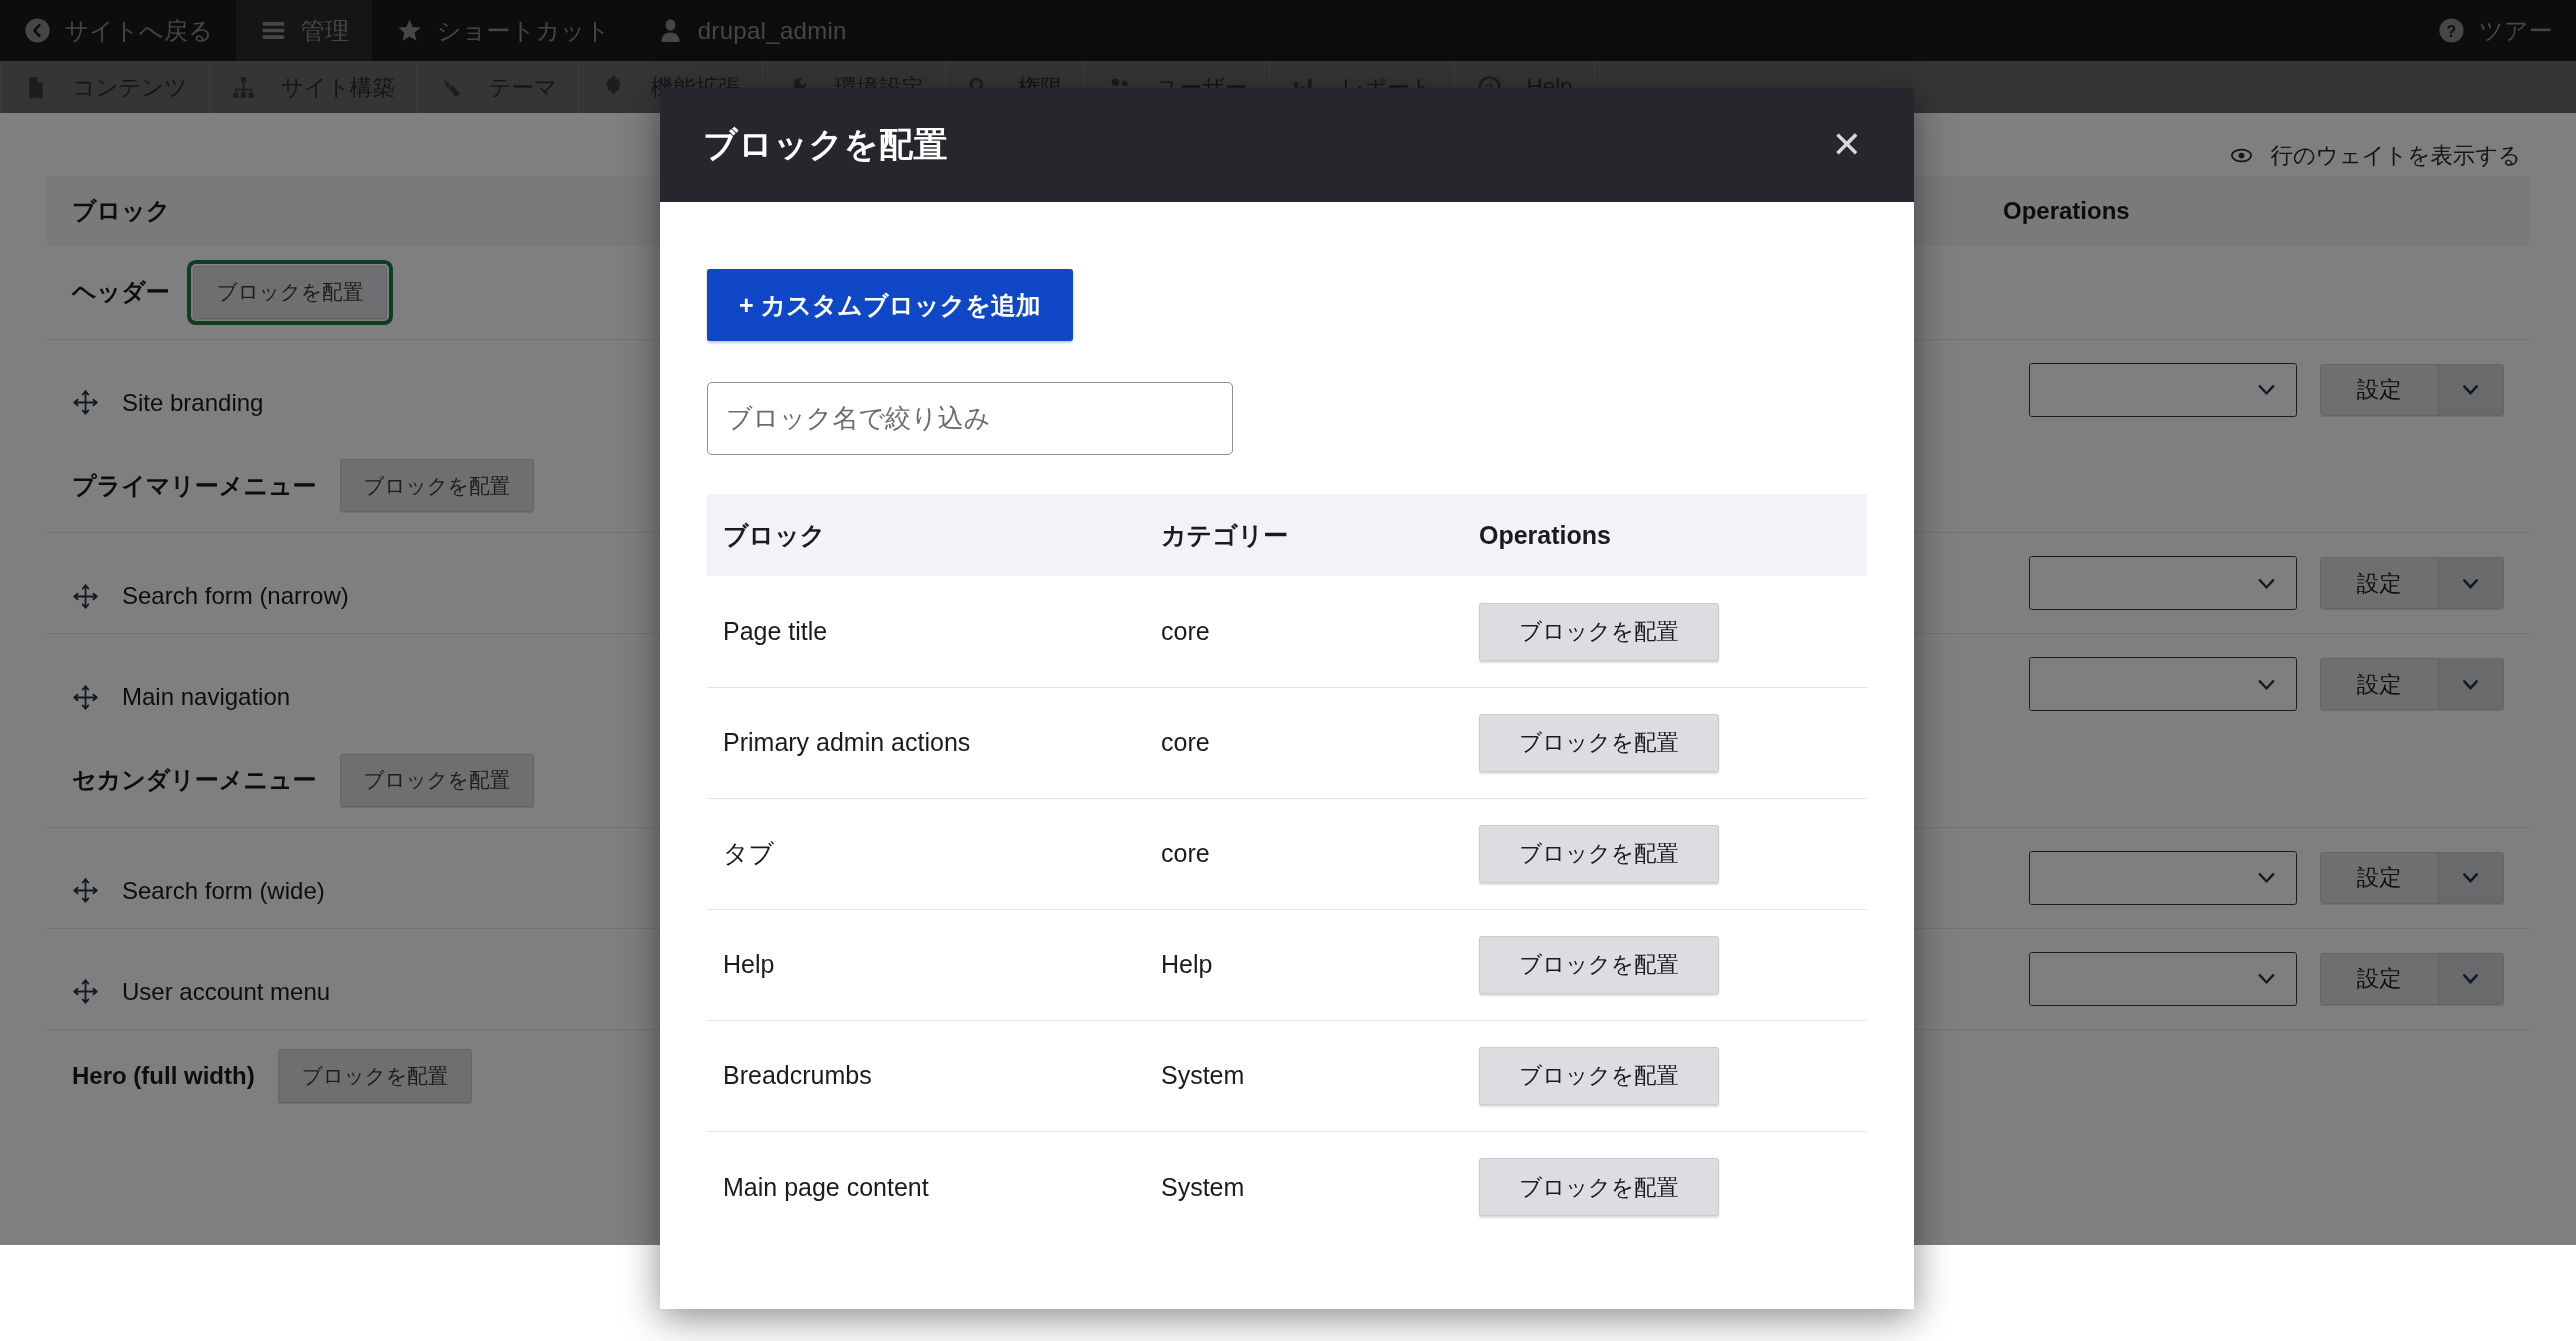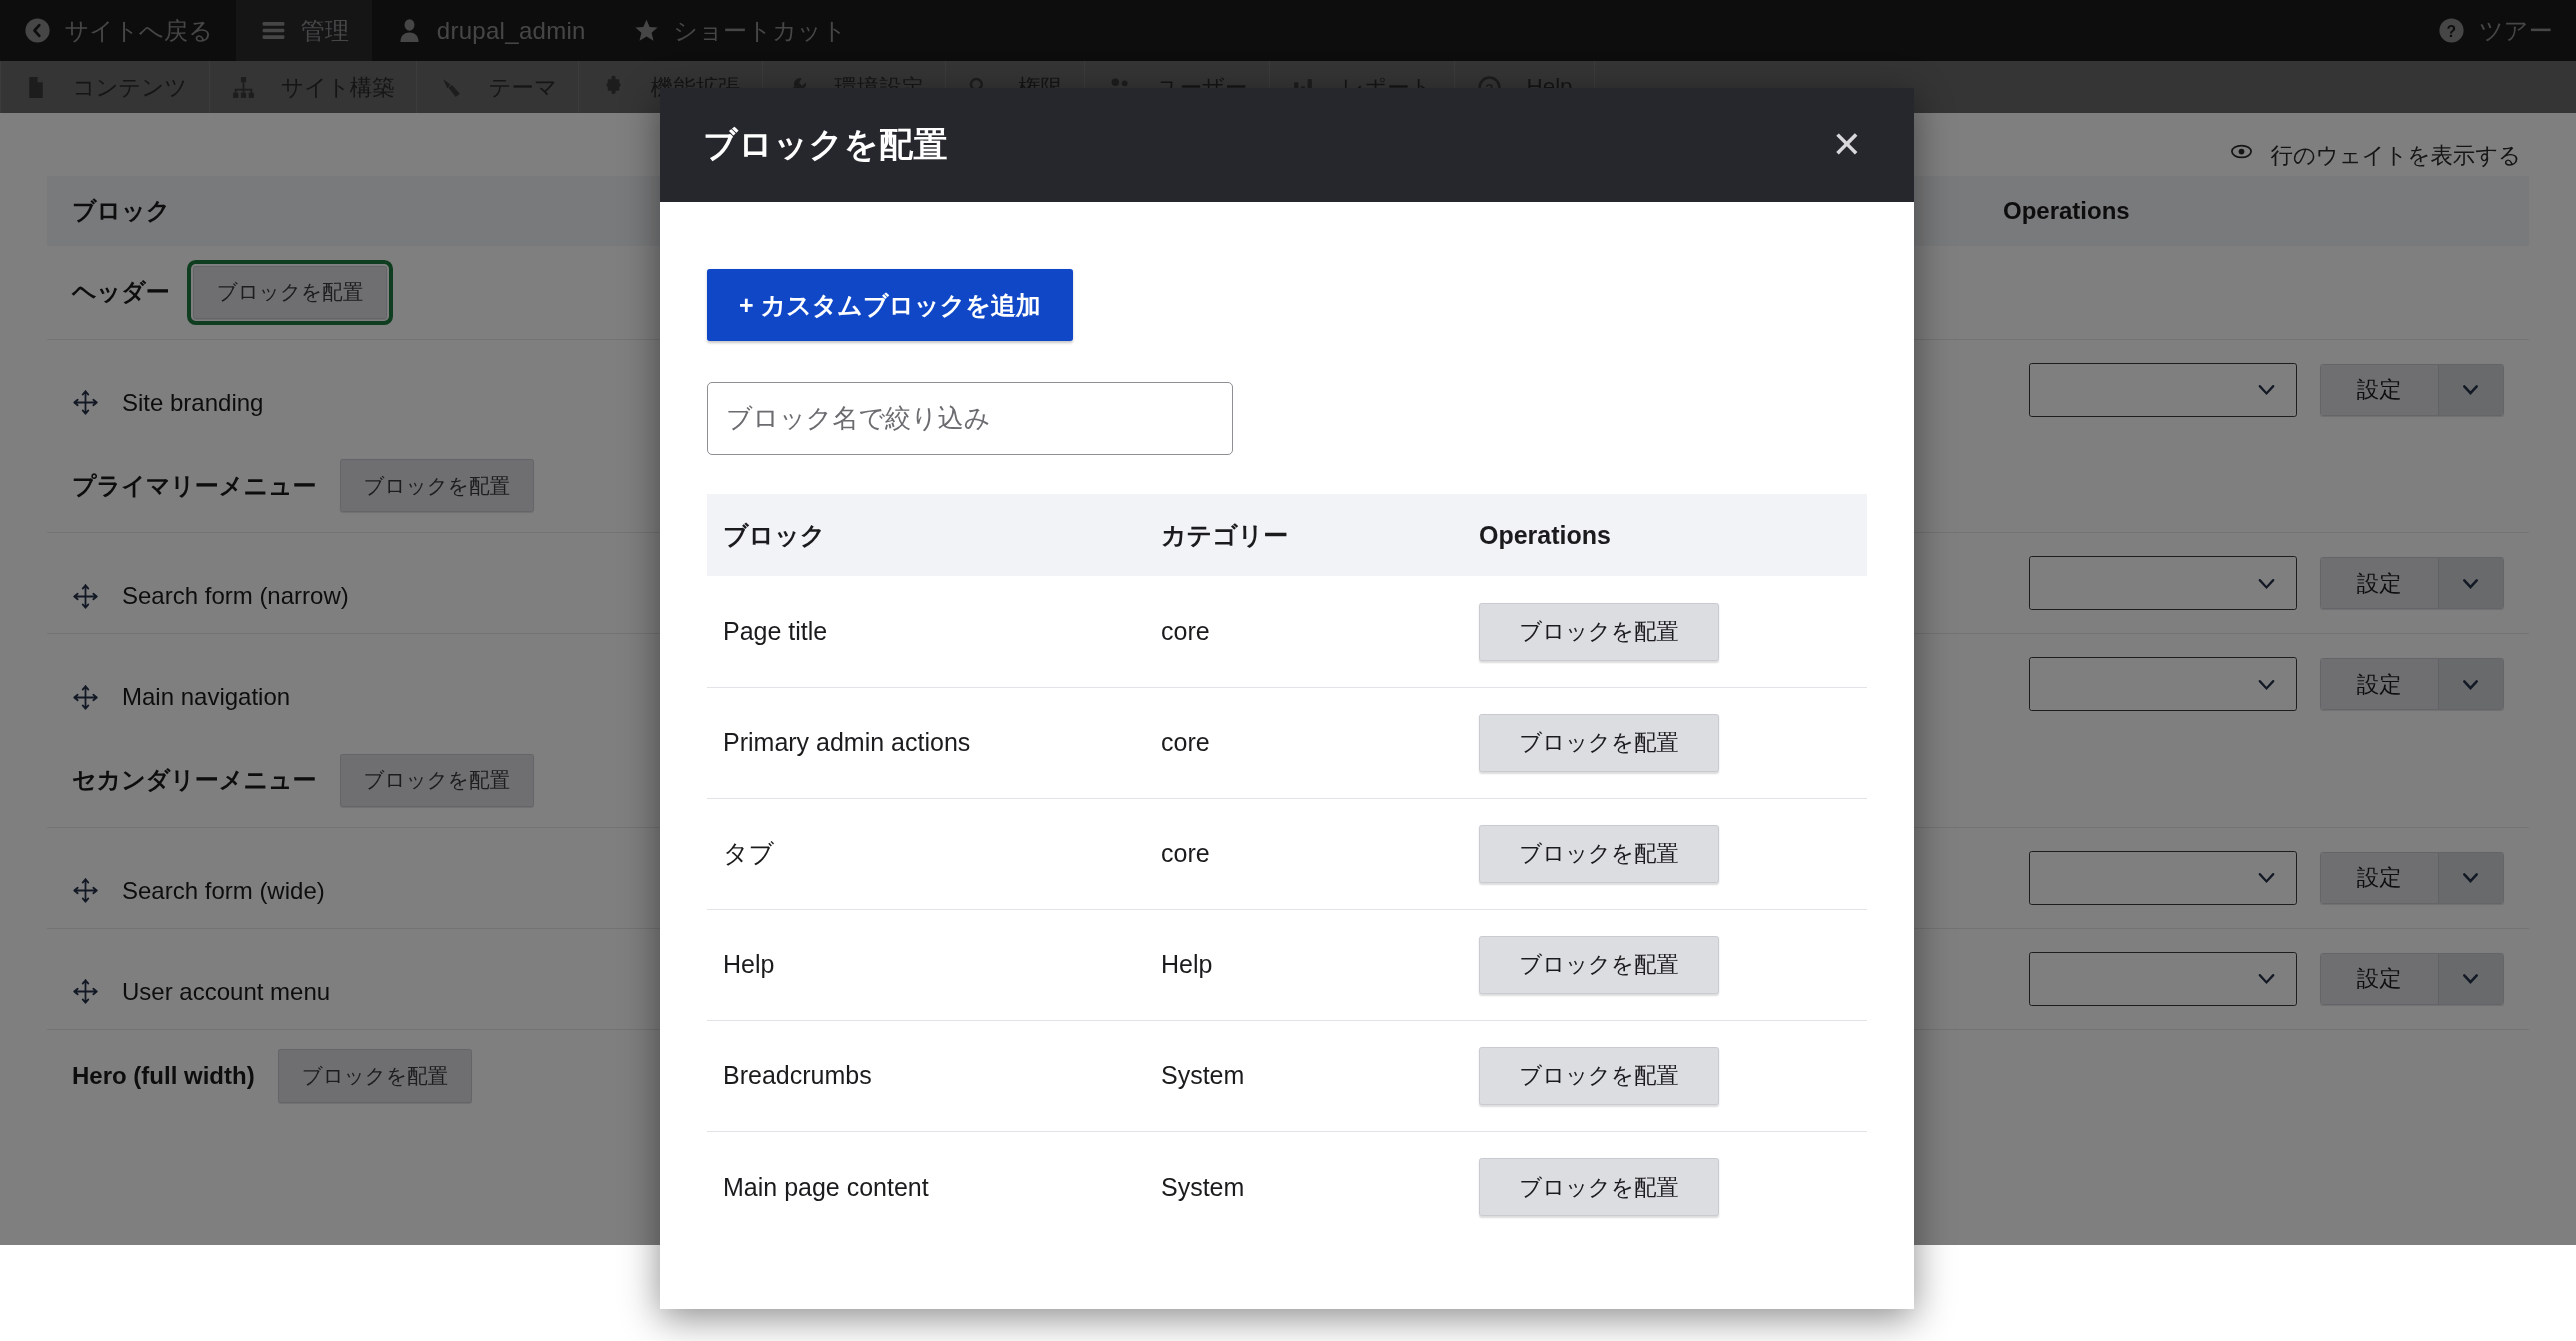--- a/index.html
+++ b/index.html
@@ -42,21 +42,21 @@
     padding: 0 21.5px;
     color: #2b2b2d; font-size: 22.4px; white-space: nowrap;
     border-right: 0.9px solid #78787a;
   }
   .am-item:first-child { border-left: 0.9px solid #78787a; }
 
   
   .body-area { position: absolute; top: 113px; left: 0; right: 0; bottom: 0; background: #fff; }
   .weight-toggle {
     position: absolute; right: 55px; top: 27px;
-    display: flex; align-items: flex-start; gap: 18px;
+    display: flex; align-items: center; gap: 18px;
     font-size: 22.4px; color: #2b2b2d;
   }
   .blk-table { position: absolute; top: 63px; left: 47px; right: 47px; }
   .blk-thead {
     display: flex; align-items: center; height: 70px;
     background: #f3f4f7; padding: 0 25px;
     font-weight: bold; font-size: 24px; color: #1b1b1d;
   }
   .col-block { flex: 0 0 1216px; }
   .col-cat   { flex: 1; }
@@ -185,34 +185,34 @@
             <rect x="3" y="10.5" width="18" height="3" rx="1" fill="#8c8c8f"></rect>
             <rect x="3" y="16" width="18" height="3" rx="1" fill="#8c8c8f"></rect>
           </svg>
         </span>
         <span>管理</span>
       </div>
 
       <div class="tb-item">
         <span class="tb-ico">
           <svg width="29" height="29" viewBox="0 0 24 24">
+            <path d="M12 3 L14.6 9.1 L21.2 9.6 L16.2 13.9 L17.8 20.4 L12 16.9 L6.2 20.4 L7.8 13.9 L2.8 9.6 L9.4 9.1 Z" fill="#8c8c8f"></path>
+          </svg>
+        </span>
+        <span>ショートカット</span>
+      </div>
+
+      <div class="tb-item">
+        <span class="tb-ico">
+          <svg width="29" height="29" viewBox="0 0 24 24">
             <ellipse cx="12" cy="7.4" rx="4.1" ry="4.8" fill="#8c8c8f"></ellipse>
             <path d="M4.5 21.5 C4.5 15.8 8 13.6 12 13.6 C16 13.6 19.5 15.8 19.5 21.5 Z" fill="#8c8c8f"></path>
           </svg>
         </span>
         <span>drupal_admin</span>
-      </div>
-
-      <div class="tb-item">
-        <span class="tb-ico">
-          <svg width="29" height="29" viewBox="0 0 24 24">
-            <path d="M12 3 L14.6 9.1 L21.2 9.6 L16.2 13.9 L17.8 20.4 L12 16.9 L6.2 20.4 L7.8 13.9 L2.8 9.6 L9.4 9.1 Z" fill="#8c8c8f"></path>
-          </svg>
-        </span>
-        <span>ショートカット</span>
       </div>
 
       <div class="tb-spacer"></div>
 
       <div class="tb-item">
         <span class="tb-ico">
           <svg width="29" height="29" viewBox="0 0 24 24" style="font-size:27px">
             <circle cx="12" cy="12" r="10" fill="#8c8c8f"></circle>
             <text x="12" y="17" text-anchor="middle" font-size="13" font-weight="bold" fill="#1b1b1d" font-family="Liberation Sans, sans-serif">?</text>
           </svg>

